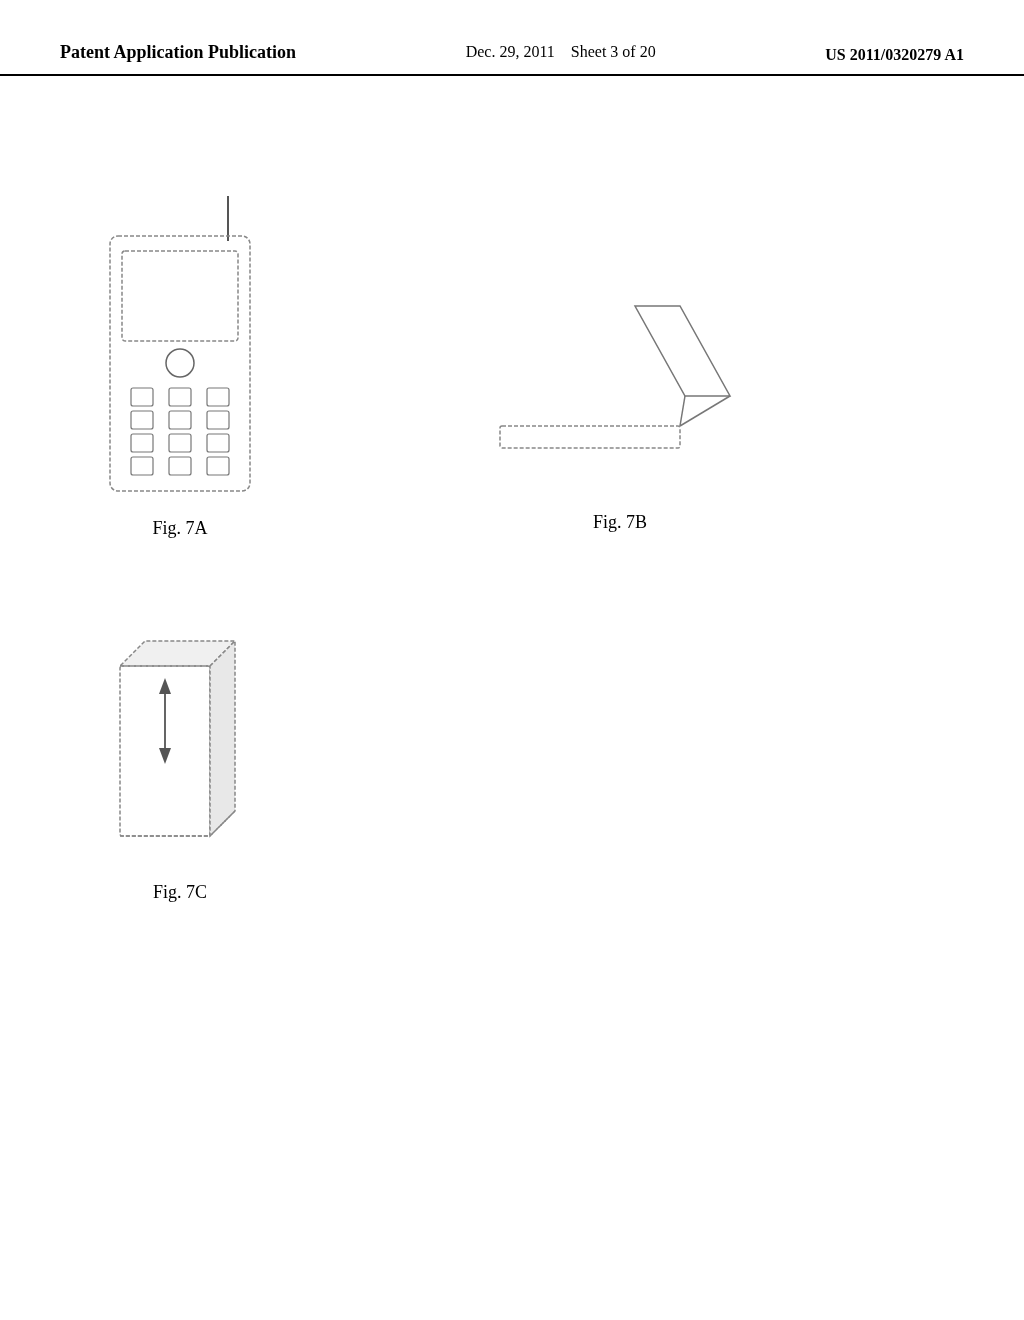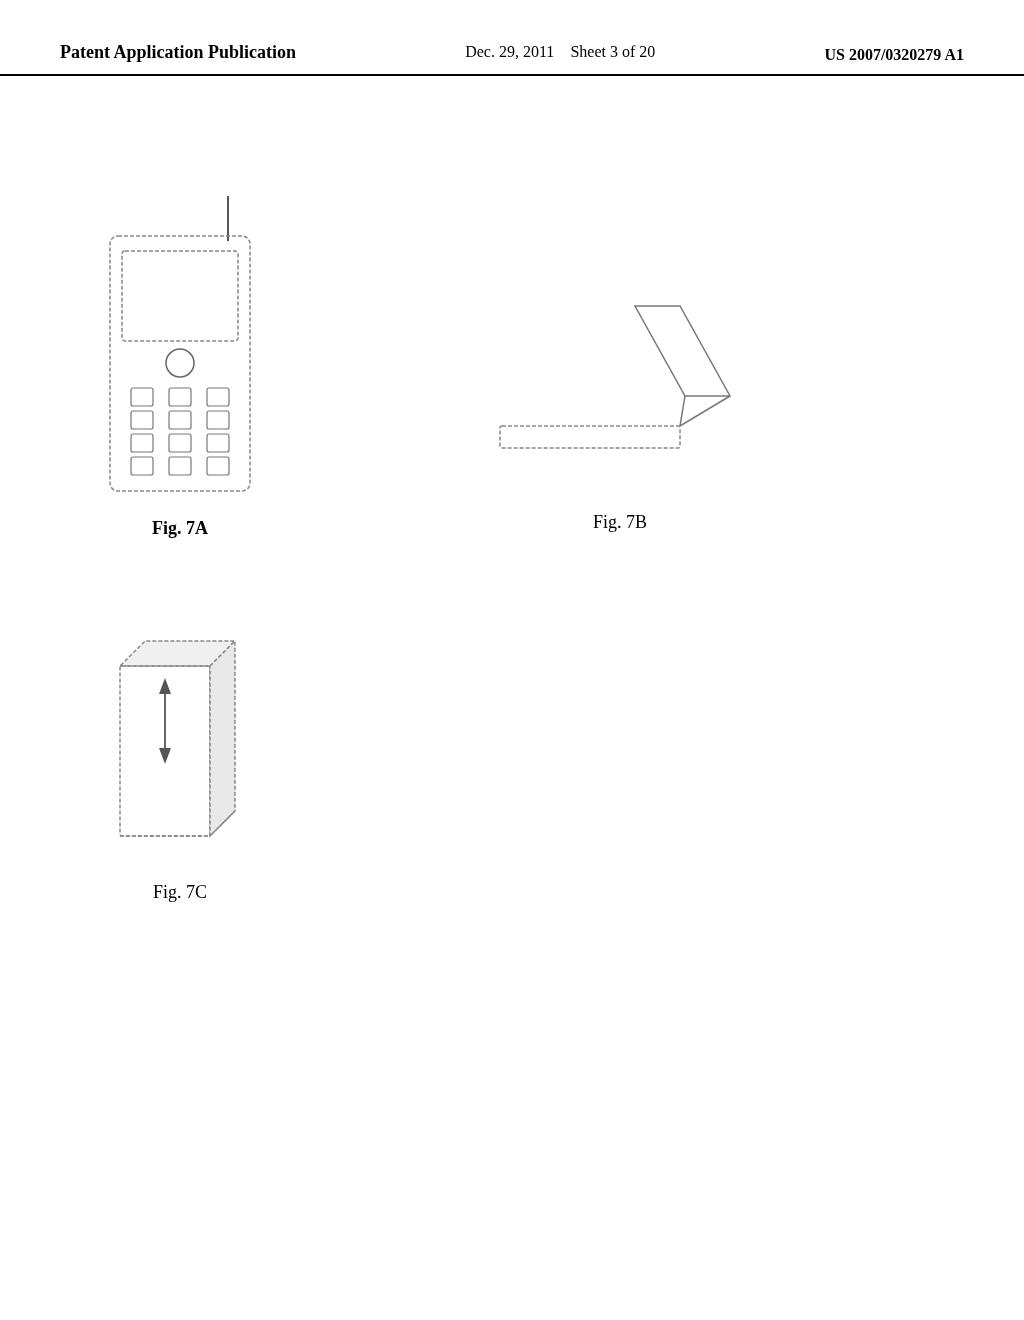--- a/index.html
+++ b/index.html
@@ -44,21 +44,20 @@
       position: relative;
       width: 100%;
       height: calc(1320px - 110px);
     }
 
     
     .fig-7a-container {
       position: absolute;
       left: 80px;
       top: 120px;
-      font-weight: bold;
     }
 
     .fig-7a-label {
       font-size: 18px;
       text-align: center;
       margin-top: 12px;
     }
 
     .phone-svg {
       display: block;
@@ -92,21 +91,21 @@
   </style>
 </head>
 <body>
 
 <div class="header">
   <div class="header-left">Patent Application Publication</div>
   <div class="header-center">
     <span>Dec. 29, 2011</span>&nbsp;&nbsp;&nbsp;
     <span>Sheet 3 of 20</span>
   </div>
-  <div class="header-right">US 2007/0320279 A1</div>
+  <div class="header-right">US 2011/0320279 A1</div>
 </div>
 
 <div class="content-area">
 
   <div class="fig-7a-container">
     <svg class="phone-svg" width="200" height="310" viewBox="0 0 200 310">
 
       <line x1="148" y1="0" x2="148" y2="45" stroke="#555" stroke-width="2"></line>
 
       <rect x="30" y="40" width="140" height="255" rx="8" ry="8" fill="none" stroke="#888" stroke-width="1.5" stroke-dasharray="4,2"></rect>

